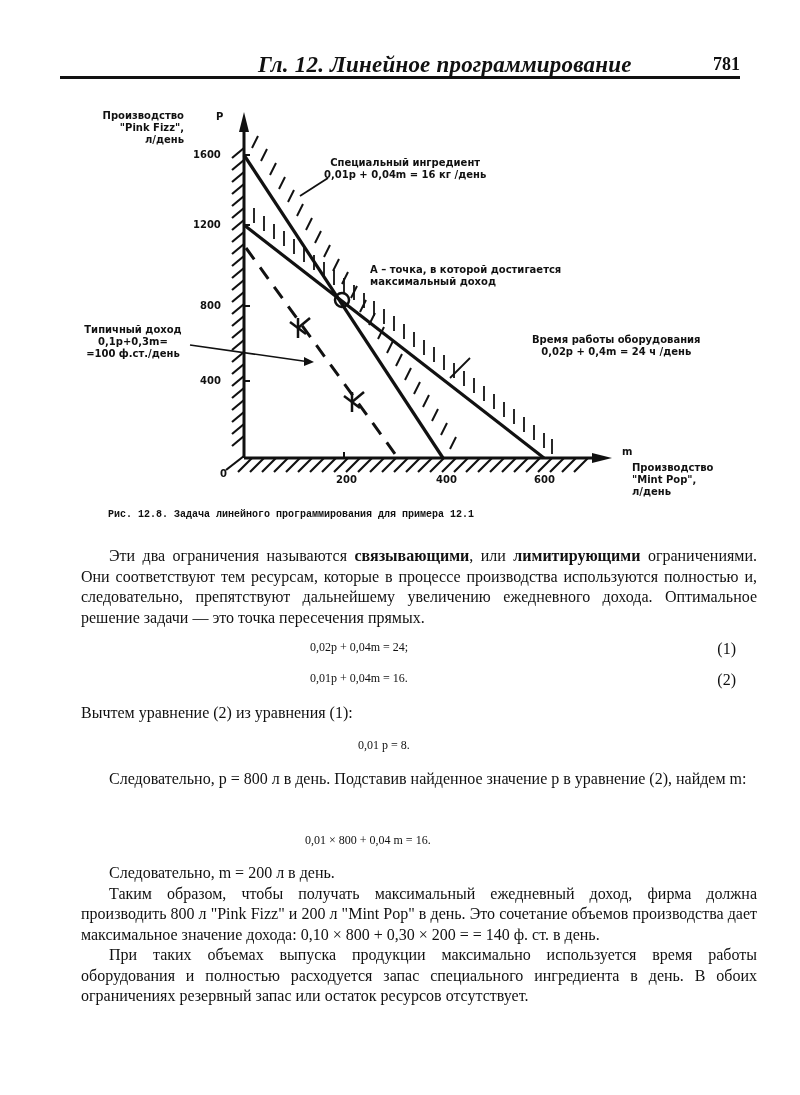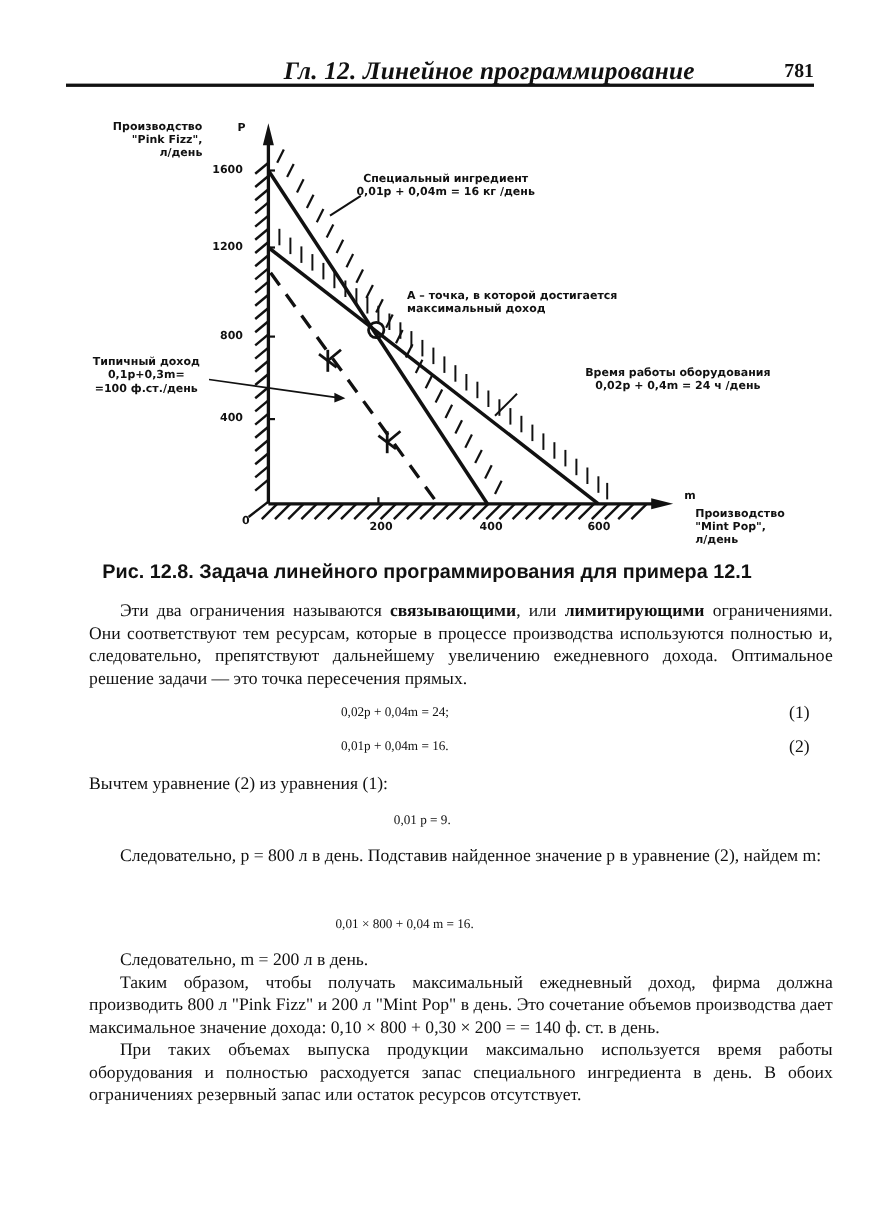--- a/index.html
+++ b/index.html
@@ -5,21 +5,21 @@
   html, body { margin: 0; padding: 0; background: #ffffff; }
   body { width: 800px; height: 1095px; position: relative; overflow: hidden; color: #111; }
   .page { position: absolute; left: 0; top: 0; width: 800px; height: 1095px; }
   .header { position: absolute; left: 60px; top: 50px; width: 680px; height: 30px; }
   .header-title { position: absolute; left: 198px; top: 2px; font-family: "Liberation Serif", serif; font-style: italic; font-weight: bold; font-size: 23px; letter-spacing: 0.2px; }
   .header-page { position: absolute; right: 0; top: 4px; font-family: "Liberation Serif", serif; font-size: 18px; font-weight: bold; }
   .header-rule { position: absolute; left: 0; top: 26px; width: 680px; height: 3px; background: #111; }
   .figure { position: absolute; left: 60px; top: 100px; width: 680px; height: 400px; }
   .fig-svg { position: absolute; left: 0; top: 0; }
   .lbl { position: absolute; font-family: "DejaVu Sans", sans-serif; font-size: 10px; font-weight: bold; line-height: 12px; color: #111; }
-  .caption { position: absolute; left: 93px; top: 509px; font-family: Liberation Sans, sans-serif; font-weight: bold; font-size: 18px; }
+  .caption { position: absolute; left: 108px; top: 509px; font-family: Liberation Mono, monospace; font-weight: bold; font-size: 10px; }
   .body-text { position: absolute; left: 61px; width: 676px; font-family: "Liberation Serif", serif; font-size: 16px; line-height: 20.5px; text-align: justify; margin-left: 20px; }
   .p { margin: 0; }
   .indent { text-indent: 28px; }
   .eq { position: absolute; font-family: "Liberation Serif", serif; font-size: 12px; }
   .eq-num { position: absolute; right: 64px; font-family: "Liberation Serif", serif; font-size: 16px; }
   b.term { font-weight: bold; }
 </style>
 </head>
 <body>
 
@@ -241,21 +241,21 @@
 
   <div class="eq" style="left: 310px; top: 640px;">0,02p + 0,04m = 24;</div>
   <div class="eq-num" style="top: 640px;">(1)</div>
   <div class="eq" style="left: 310px; top: 671px;">0,01p + 0,04m = 16.</div>
   <div class="eq-num" style="top: 671px;">(2)</div>
 
   <div class="body-text" style="top: 703px;">
     <p class="p">Вычтем уравнение (2) из уравнения (1):</p>
   </div>
 
-  <div class="eq" style="left: 358px; top: 738px;">0,01 p = 9.</div>
+  <div class="eq" style="left: 358px; top: 738px;">0,01 p = 8.</div>
 
   <div class="body-text" style="top: 769px;">
     <p class="p indent">Следовательно, p = 800 л в день. Подставив найденное значение p в уравнение (2), найдем m:</p>
   </div>
 
   <div class="eq" style="left: 305px; top: 833px;">0,01 × 800 + 0,04 m = 16.</div>
 
   <div class="body-text" style="top: 863px;">
     <p class="p indent">Следовательно, m = 200 л в день.</p>
     <p class="p indent">Таким образом, чтобы получать максимальный ежедневный доход, фирма должна производить 800 л "Pink Fizz" и 200 л "Mint Pop" в день. Это сочетание объемов производства дает максимальное значение дохода: 0,10 × 800 + 0,30 × 200 = = 140 ф. ст. в день.</p>

